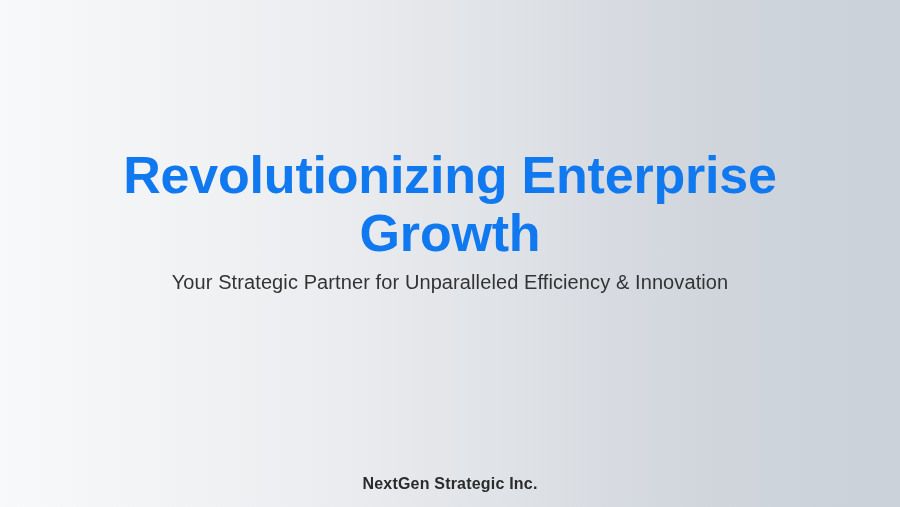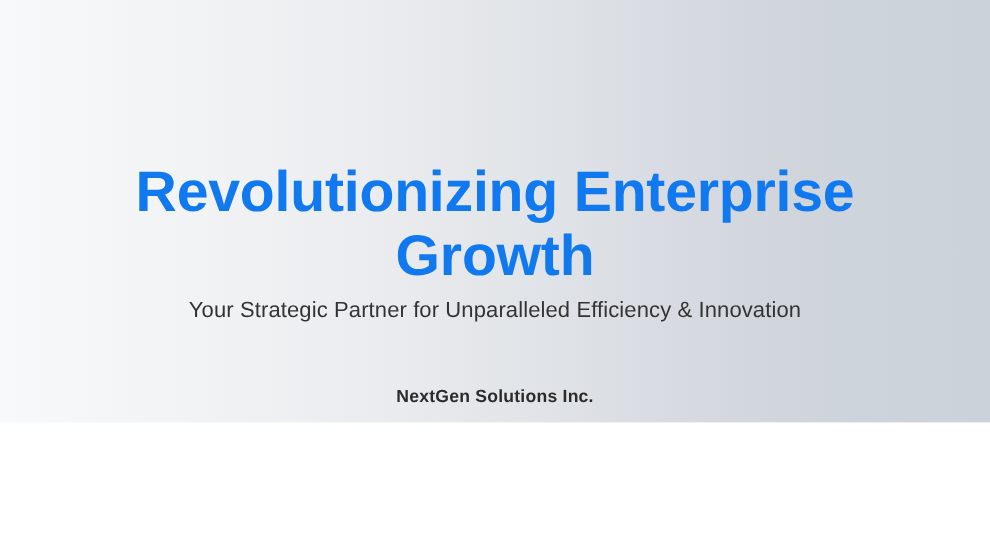--- a/index.html
+++ b/index.html
@@ -12,21 +12,21 @@
     width: 900px;
     height: 507px;
     overflow: hidden;
     font-family: "Liberation Sans", "DejaVu Sans", sans-serif;
     background: #ffffff;
   }
 
   .slide {
     position: relative;
     width: 900px;
-    height: 384px;
+    height: 507px;
     box-sizing: border-box;
     
     background: linear-gradient(
       to right,
       #f8f9fb 0%,
       #f4f5f7 12%,
       #f0f1f3 25%,
       #e9ebee 40%,
       #e0e3e7 55%,
       #d8dce2 67%,
@@ -90,16 +90,16 @@
 <body>
 
 <div class="slide">
 
   <div class="title-block">
     <h1 class="slide-title">Revolutionizing Enterprise Growth</h1>
     <p class="slide-subtitle">Your Strategic Partner for Unparalleled Efficiency &amp; Innovation</p>
   </div>
 
   <div class="slide-footer">
-    <p class="footer-text">NextGen Solutions Inc.</p>
+    <p class="footer-text">NextGen Strategic Inc.</p>
   </div>
 
 </div>
 
 </body></html>

